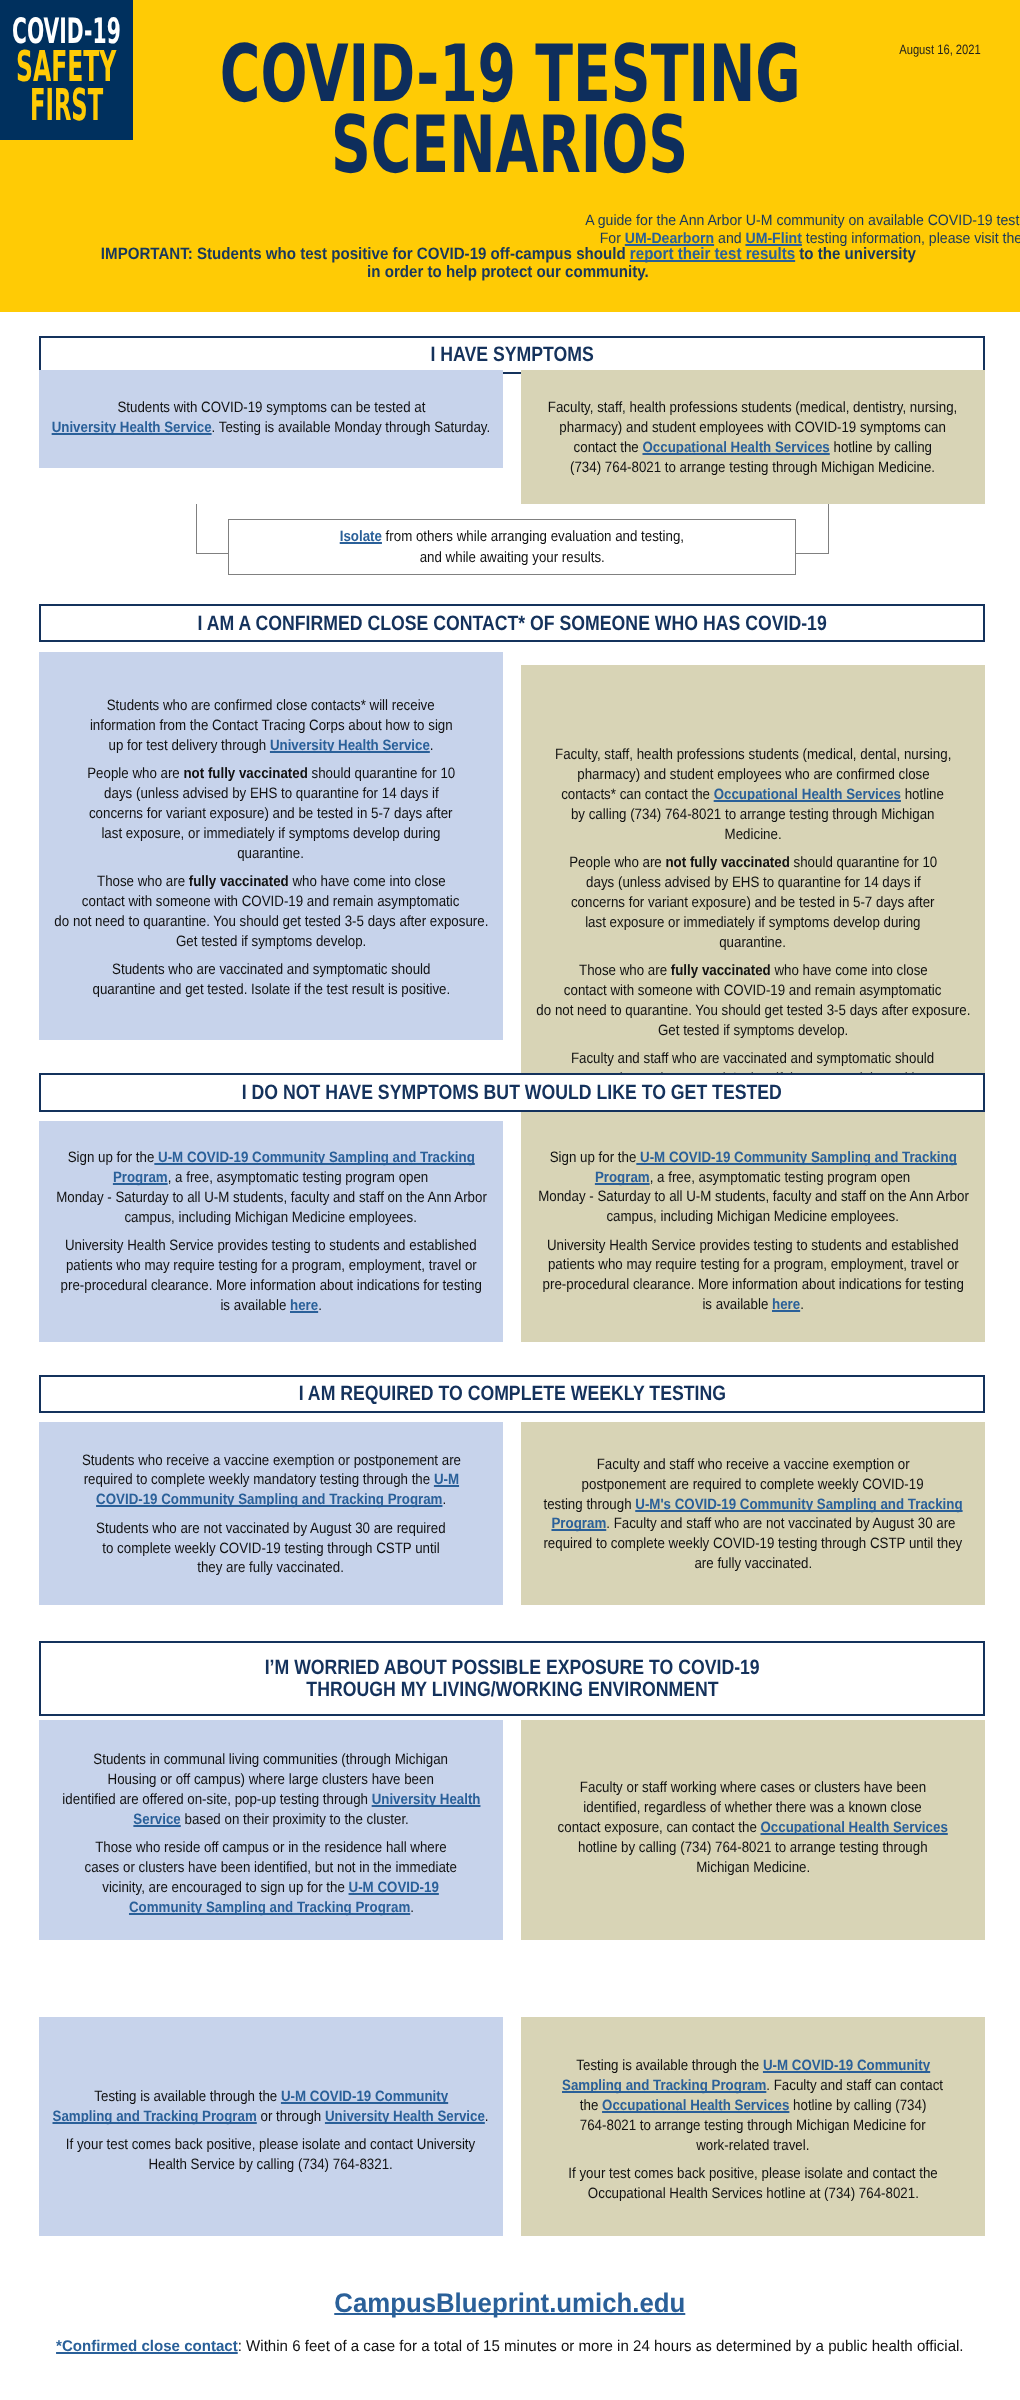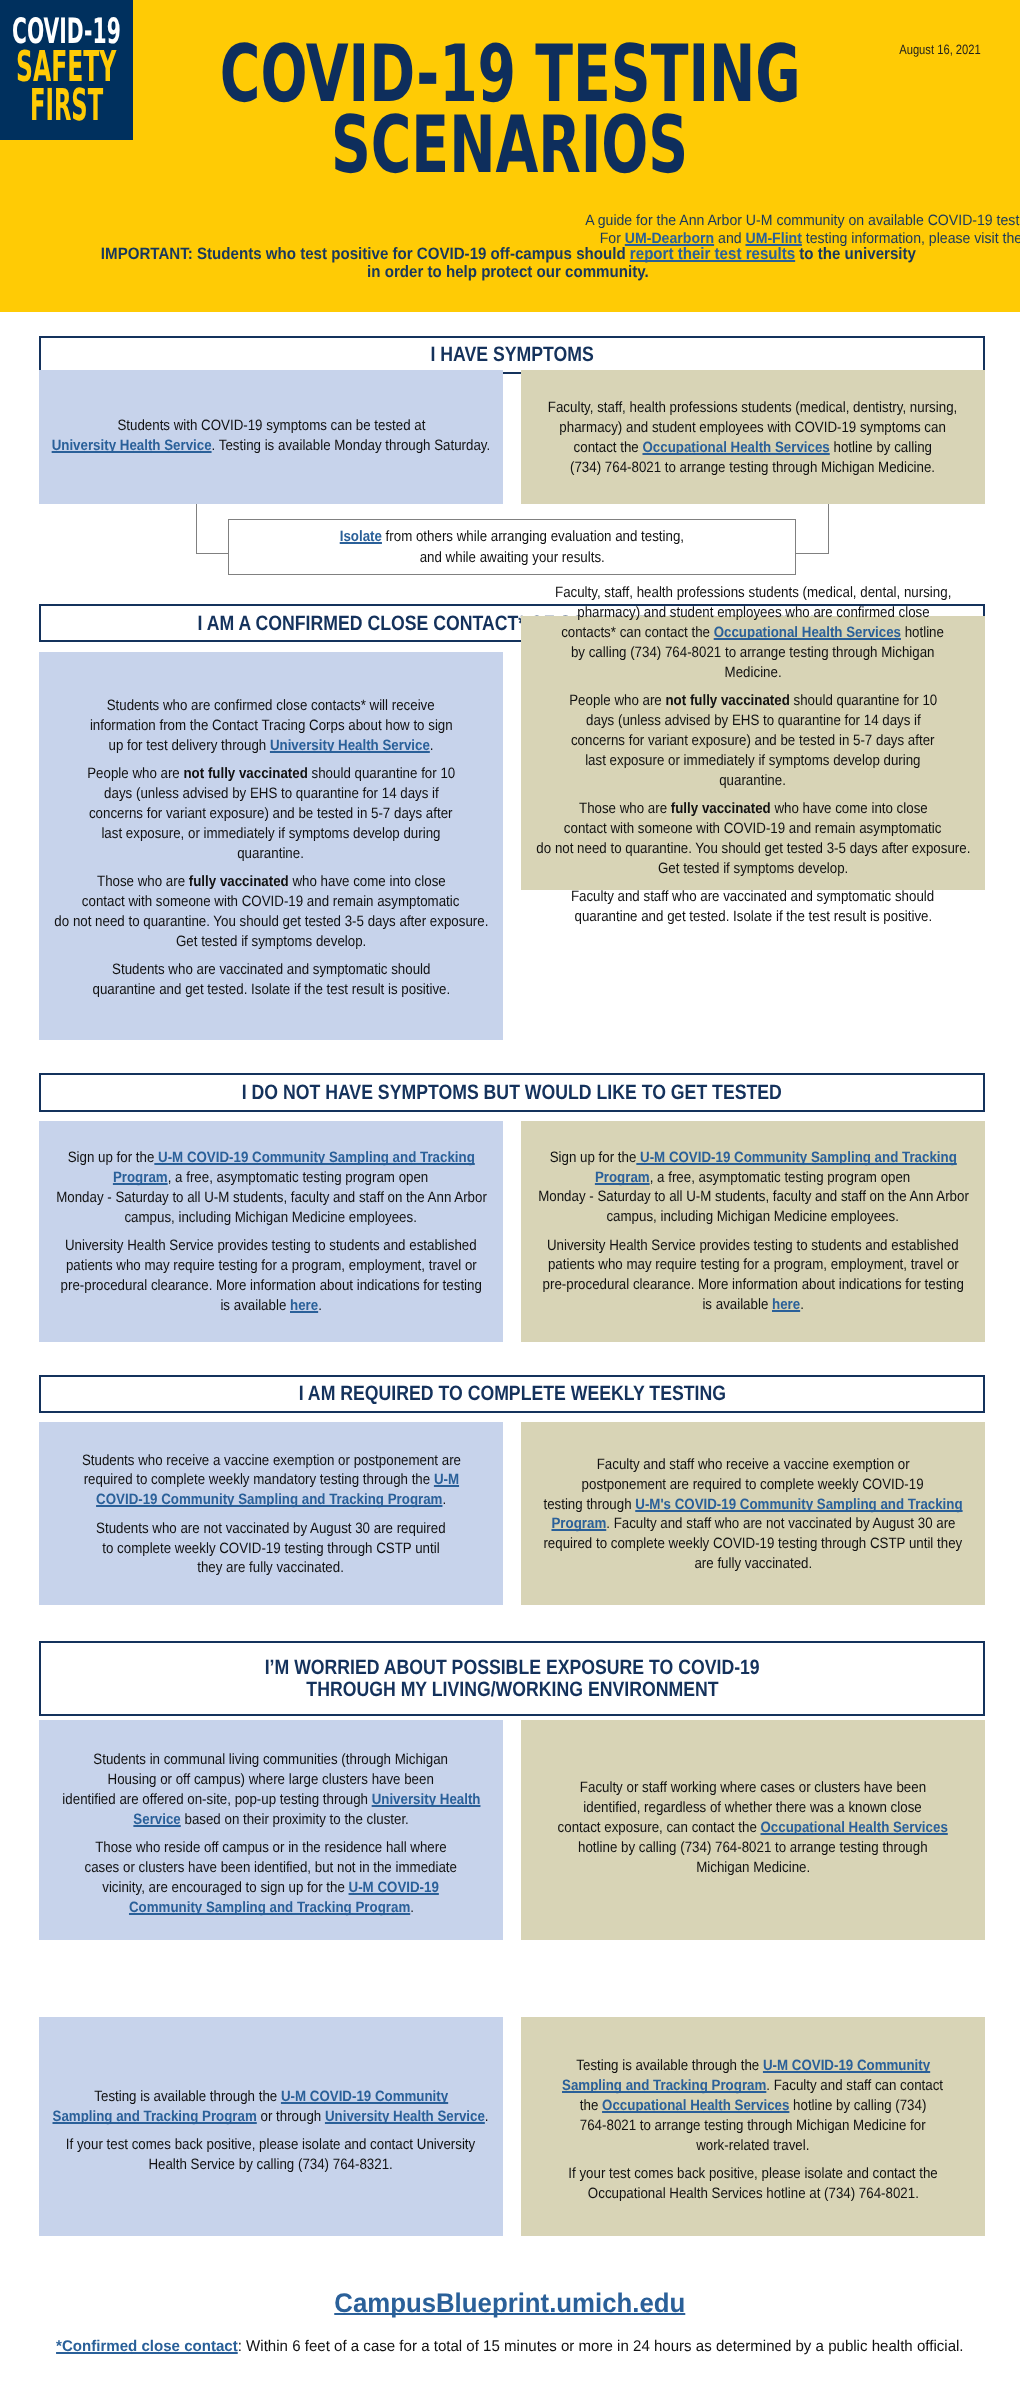--- a/index.html
+++ b/index.html
@@ -93,21 +93,21 @@
       <p>
         <span class="ln"><span class="lnw"><span>IMPORTANT: Students who test positive for COVID-19 off-campus should </span><a class="lk">report their test results</a><span> to the university</span></span></span>
         <span class="ln"><span class="lnw"><span>in order to help protect our community.</span></span></span>
       </p>
     </div>
 <div class="shead" style="top:324.0px;height:38.0px;margin-top:12px;">
       <div>
 <div class="hl"><span>I HAVE SYMPTOMS</span></div>
 </div>
     </div>
-<div class="pnl blue" style="top:370.0px;height:134.0px;padding-top:0;padding-bottom:3.0px;text-decoration:underline;">
+<div class="pnl blue" style="top:370.0px;height:98px;padding-top:0;padding-bottom:3.0px;text-decoration:underline;">
 <p>
         <span class="ln"><span class="lnw"><span>Students with COVID-19 symptoms can be tested at</span></span></span>
         <span class="ln"><span class="lnw"><a class="lk">University Health Service</a><span>. Testing is available Monday through Saturday.</span></span></span>
       </p>
 </div>
 <div class="pnl tan" style="top:370.0px;height:134.0px;padding-top:5.0px;padding-bottom:3.0px;">
 <p>
         <span class="ln"><span class="lnw"><span>Faculty, staff, health professions students (medical, dentistry, nursing,</span></span></span>
         <span class="ln"><span class="lnw"><span>pharmacy) and student employees with COVID-19 symptoms can</span></span></span>
         <span class="ln"><span class="lnw"><span>contact the </span><a class="lk">Occupational Health Services</a><span> hotline by calling</span></span></span>
@@ -136,21 +136,21 @@
         <span class="ln"><span class="lnw"><span>Those who are </span><b>fully vaccinated</b><span> who have come into close</span></span></span>
         <span class="ln"><span class="lnw"><span>contact with someone with COVID-19 and remain asymptomatic</span></span></span>
         <span class="ln"><span class="lnw"><span>do not need to quarantine. You should get tested 3-5 days after exposure.</span></span></span>
         <span class="ln"><span class="lnw"><span>Get tested if symptoms develop.</span></span></span>
       </p>
       <p>
         <span class="ln"><span class="lnw"><span>Students who are vaccinated and symptomatic should</span></span></span>
         <span class="ln"><span class="lnw"><span>quarantine and get tested. Isolate if the test result is positive.</span></span></span>
       </p>
 </div>
-<div class="pnl tan" style="top:616px;height:274px;padding-top:6.0px;padding-bottom:2.0px;">
+<div class="pnl tan" style="top:665px;height:500px;padding-top:6.0px;padding-bottom:2.0px;">
 <p>
         <span class="ln"><span class="lnw"><span>Faculty, staff, health professions students (medical, dental, nursing,</span></span></span>
         <span class="ln"><span class="lnw"><span>pharmacy) and student employees who are confirmed close</span></span></span>
         <span class="ln"><span class="lnw"><span>contacts* can contact the </span><a class="lk">Occupational Health Services</a><span> hotline</span></span></span>
         <span class="ln"><span class="lnw"><span>by calling (734) 764-8021 to arrange testing through Michigan</span></span></span>
         <span class="ln"><span class="lnw"><span>Medicine.</span></span></span>
       </p>
       <p>
         <span class="ln"><span class="lnw"><span>People who are </span><b>not fully vaccinated</b><span> should quarantine for 10</span></span></span>
         <span class="ln"><span class="lnw"><span>days (unless advised by EHS to quarantine for 14 days if</span></span></span>

